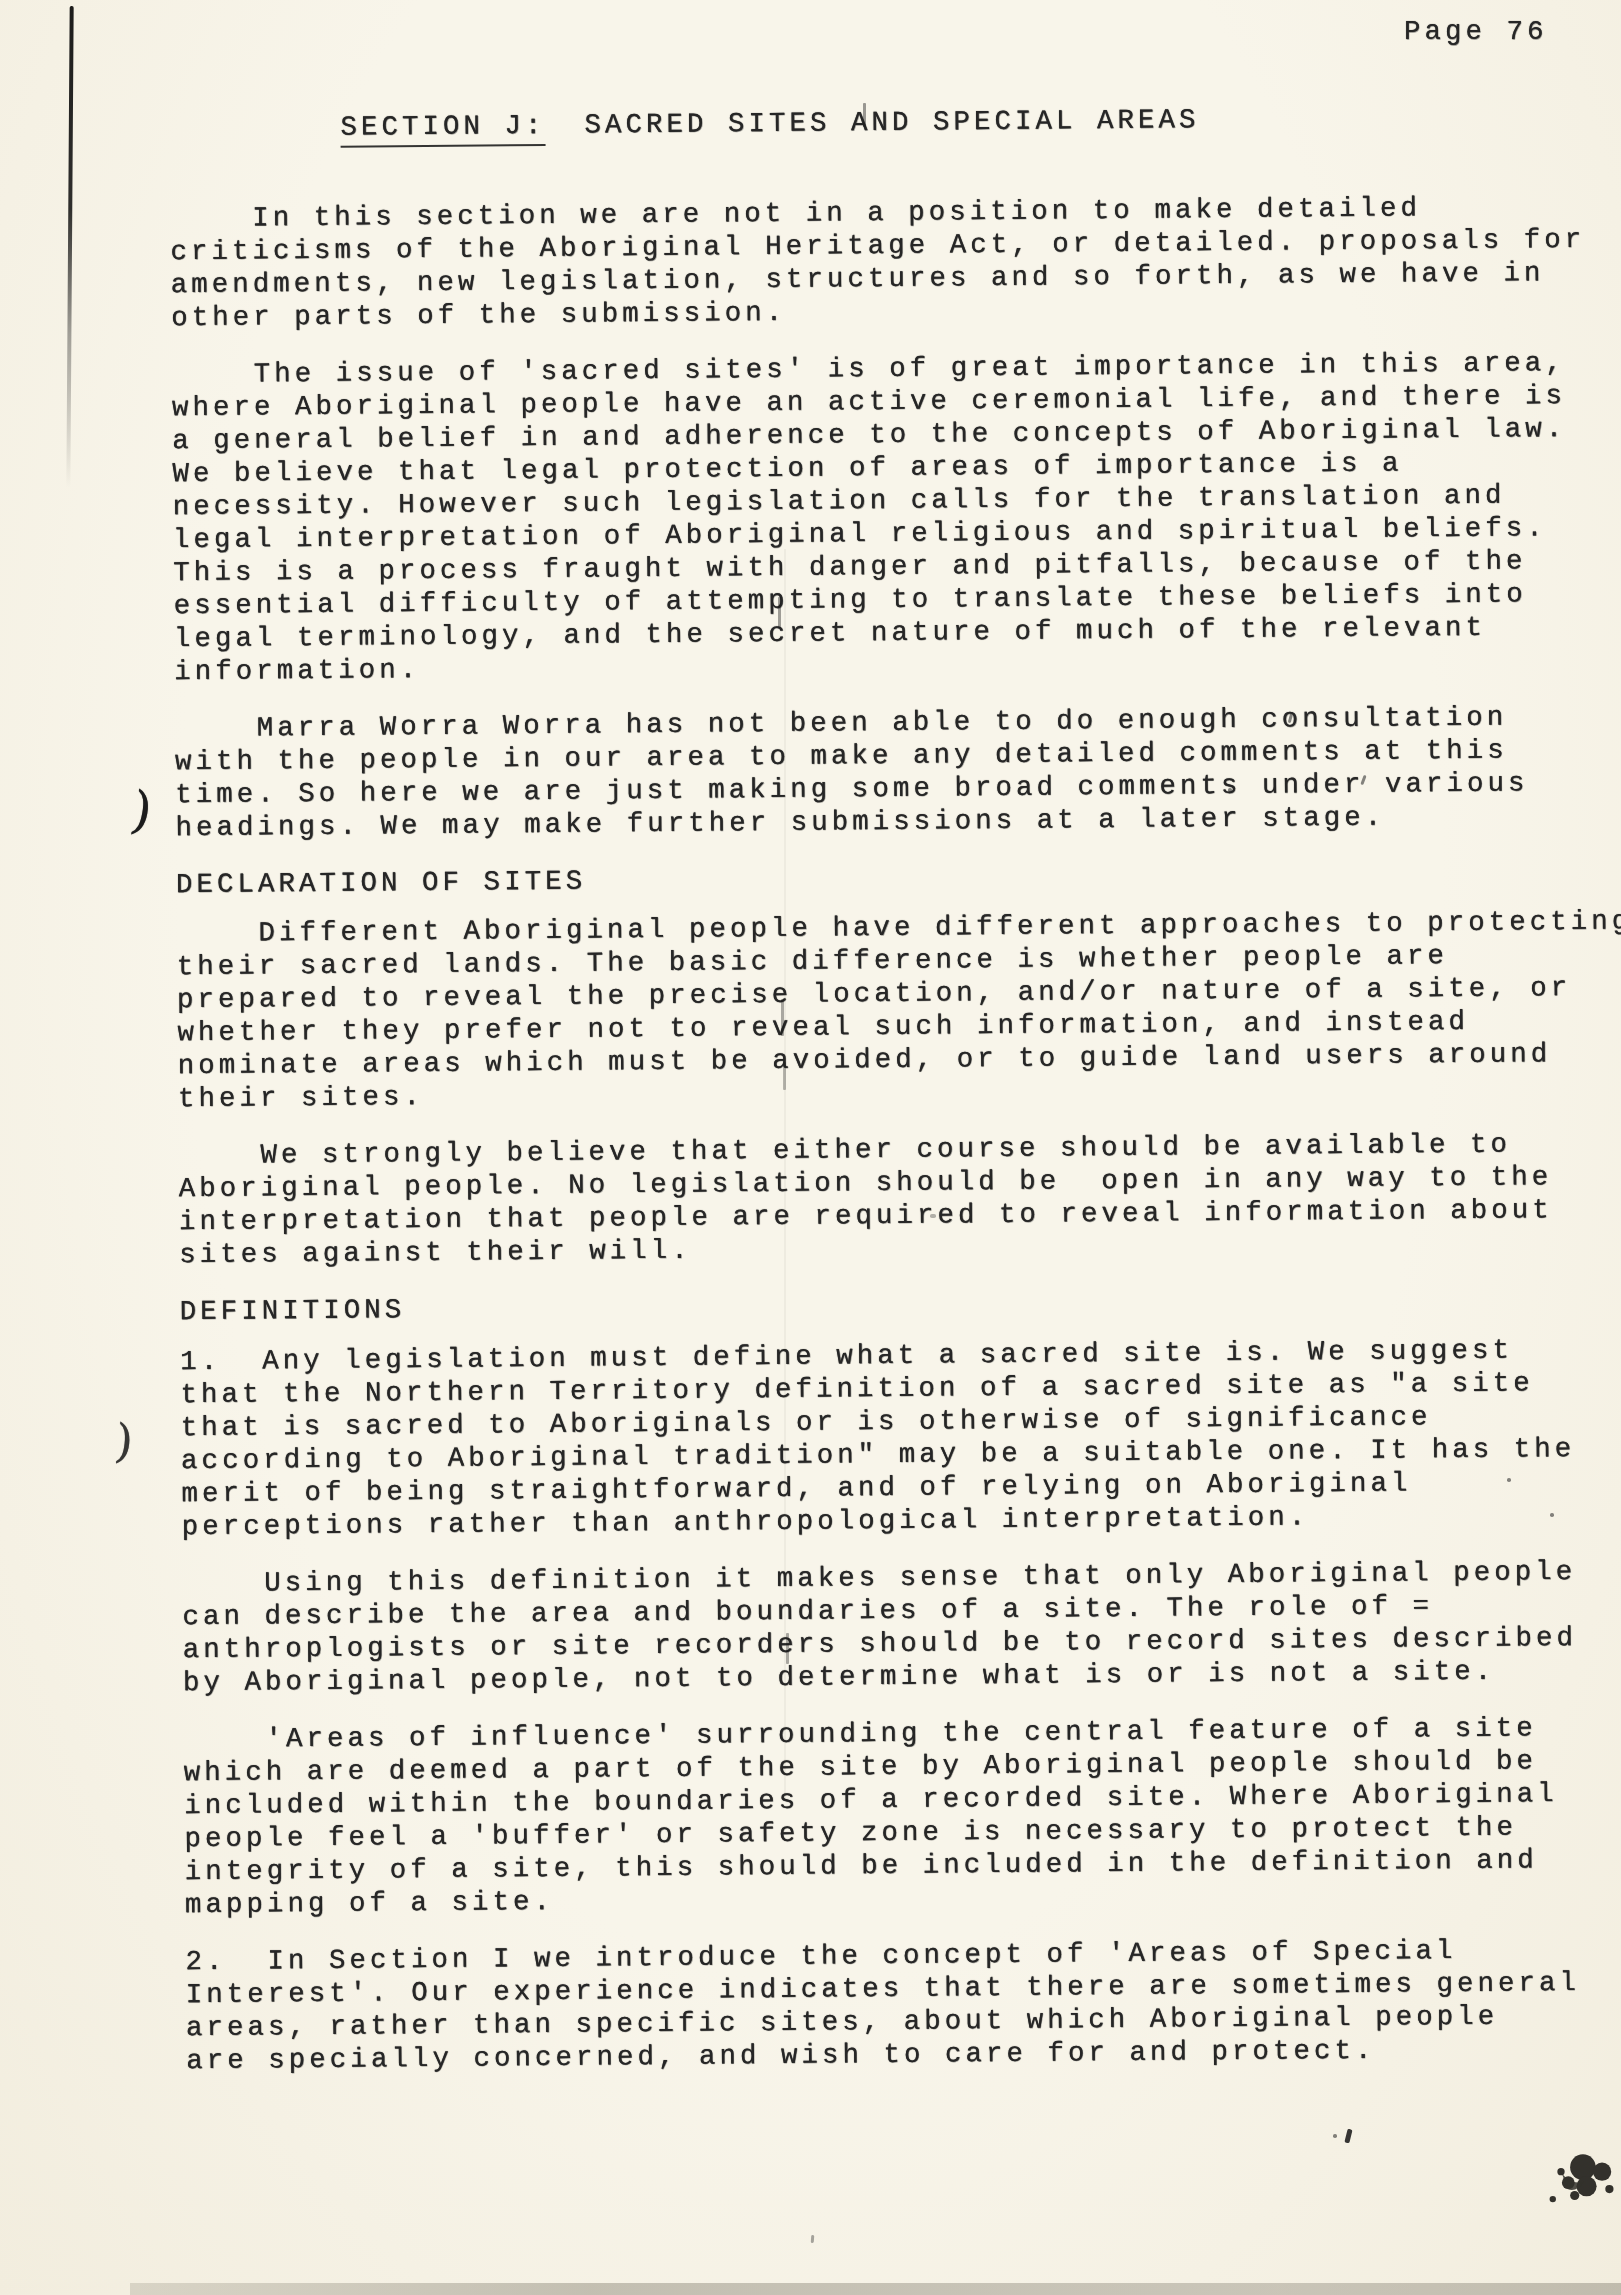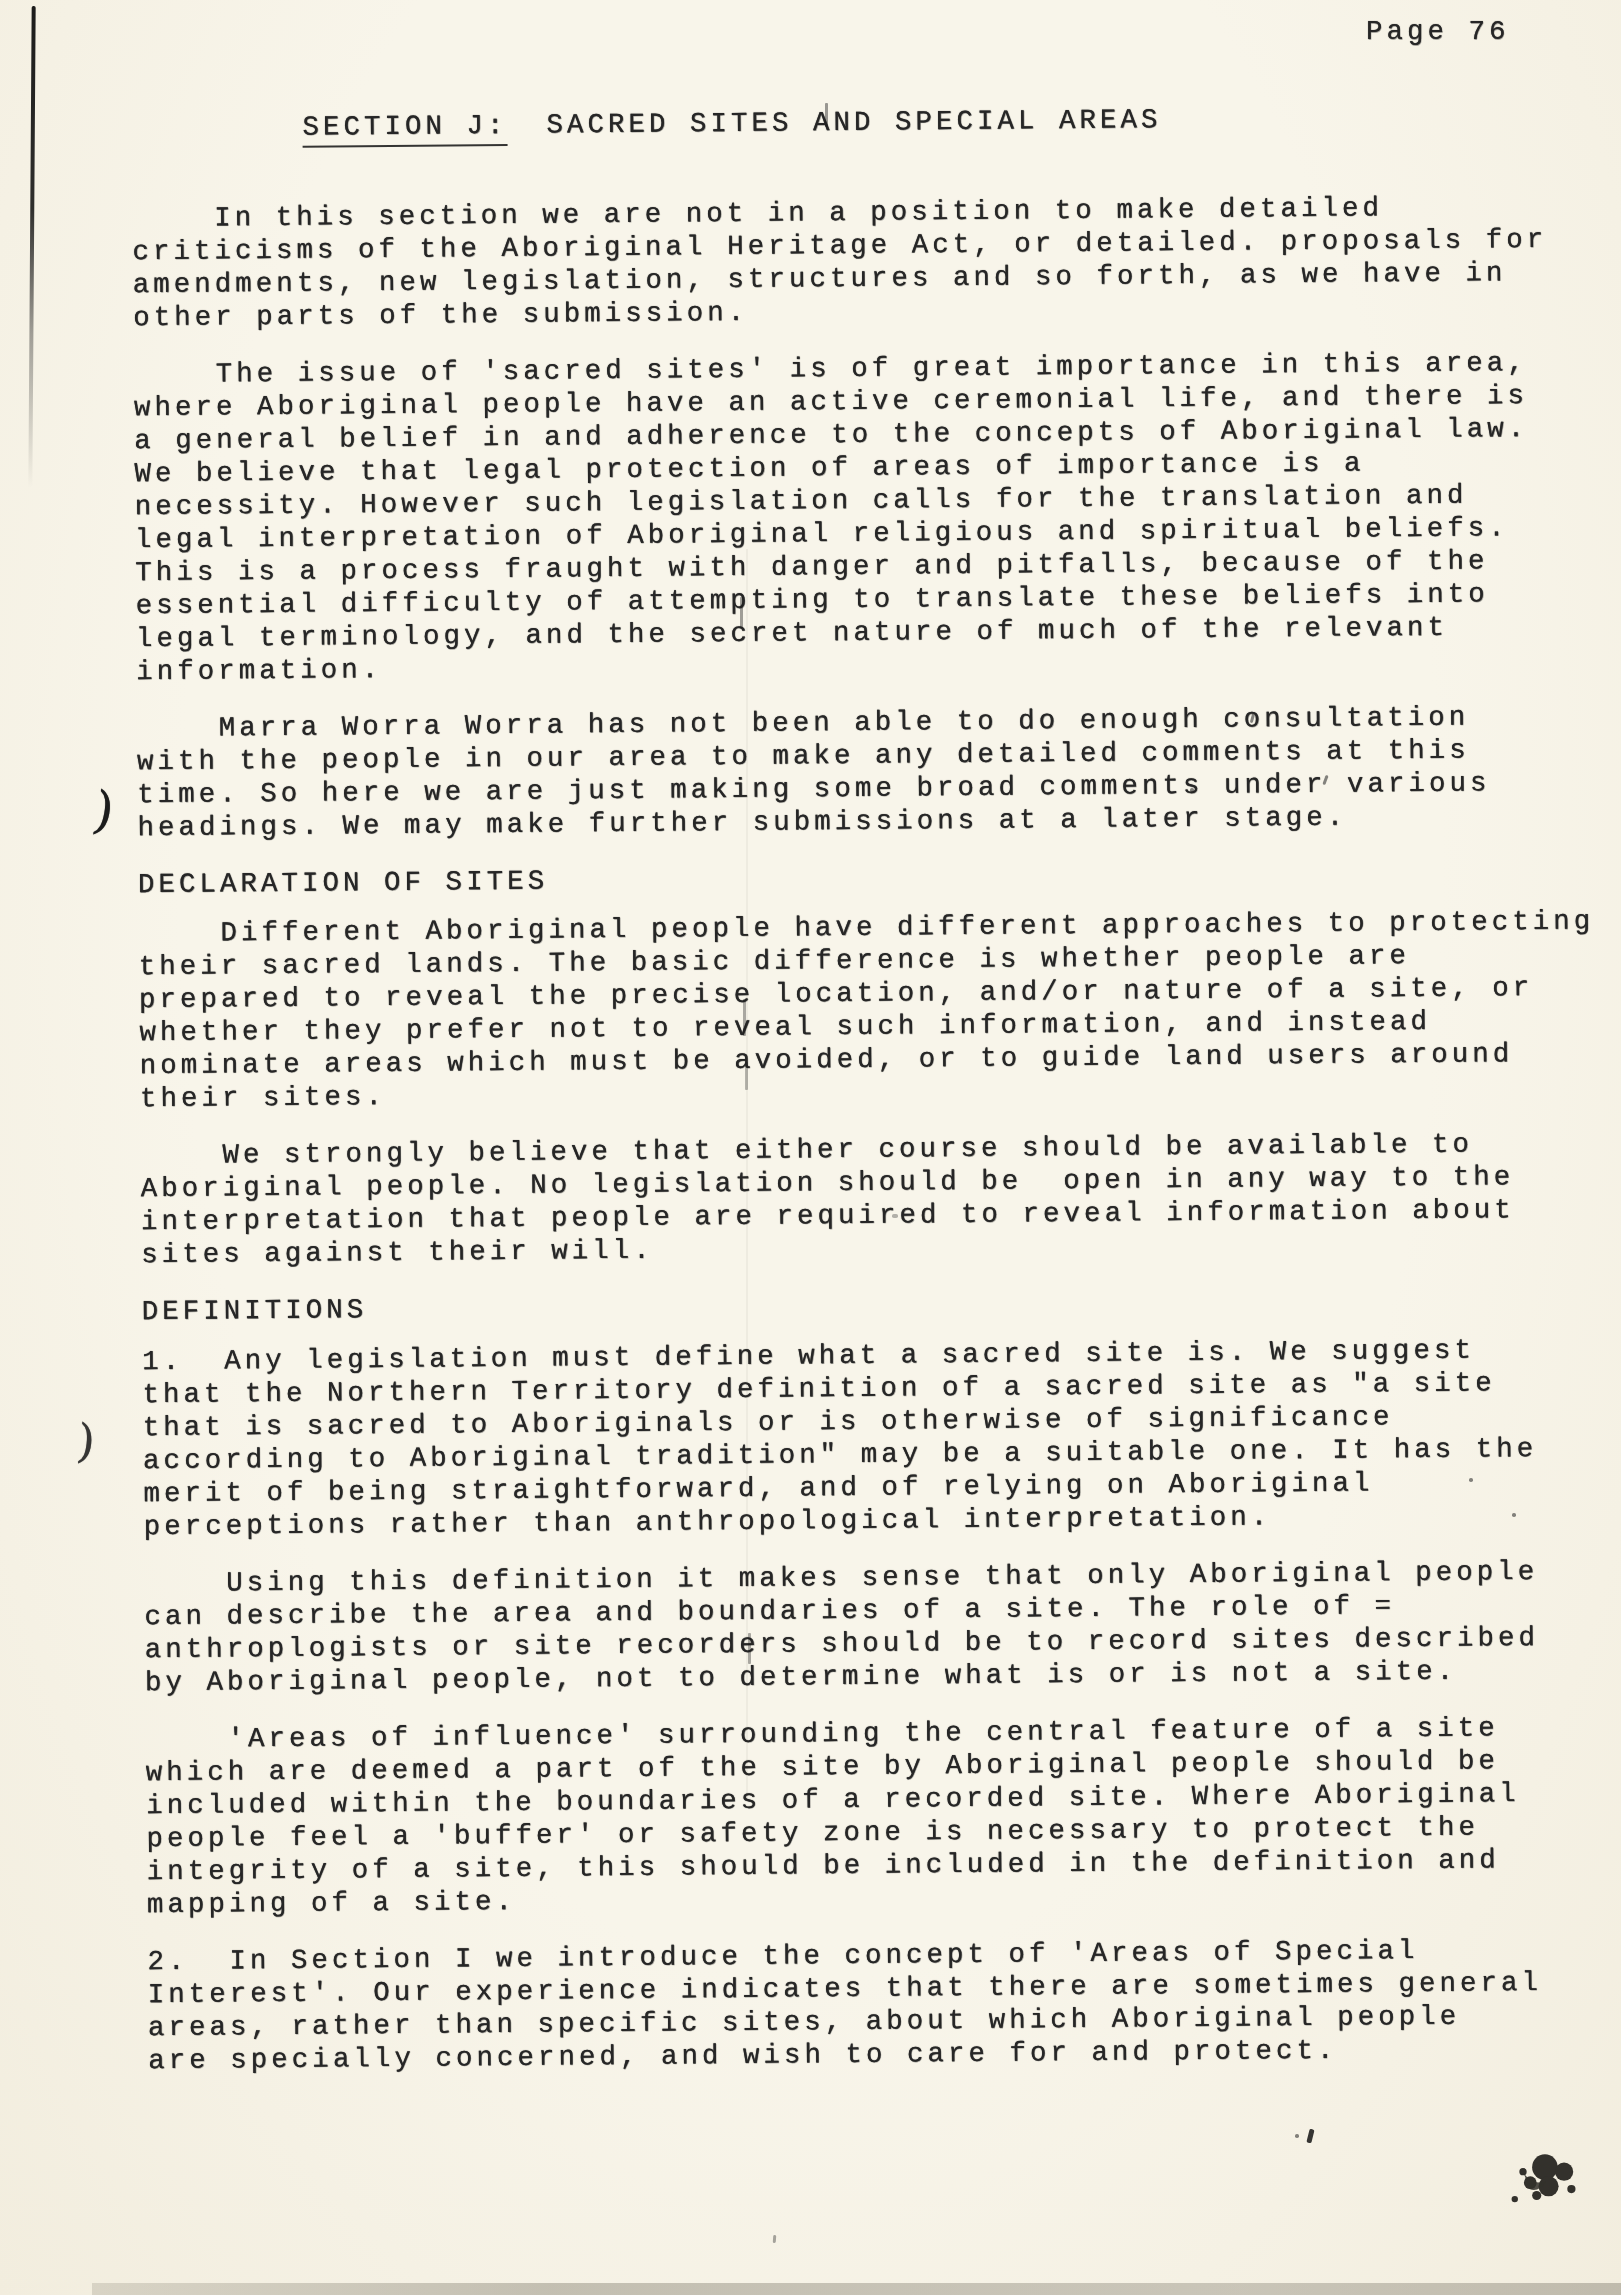--- a/index.html
+++ b/index.html
@@ -1,21 +1,21 @@
 <!DOCTYPE html>
 <html style="font-size:14.7px"><head>
 <meta charset="utf-8">
 <style>
   html,body{margin:0;padding:0;}
   body{
     width:1622px;height:2296px;position:relative;overflow:hidden;
     background:radial-gradient(ellipse at 50% 38%, #f8f5ea 55%, #f2edde 100%);
     font-family:"Liberation Mono","DejaVu Sans Mono",monospace;
   }
-  .page{position:absolute;inset:0;}
+  .page{position:absolute;inset:0;margin-left:38px;}
   .typew{
     color:#262626;
     font-size:27.5px;line-height:33px;letter-spacing:4px;
     text-shadow:0 0 0.9px rgba(30,30,30,.8), 0.6px 0.6px 0.6px rgba(45,45,45,.35);
   }
   .page-label{position:absolute;left:1366px;top:14.7px;}
   .content{
     position:absolute;left:131px;top:79px;width:1474px;
     transform:rotate(-0.5deg);transform-origin:27.5px 0;
   }

